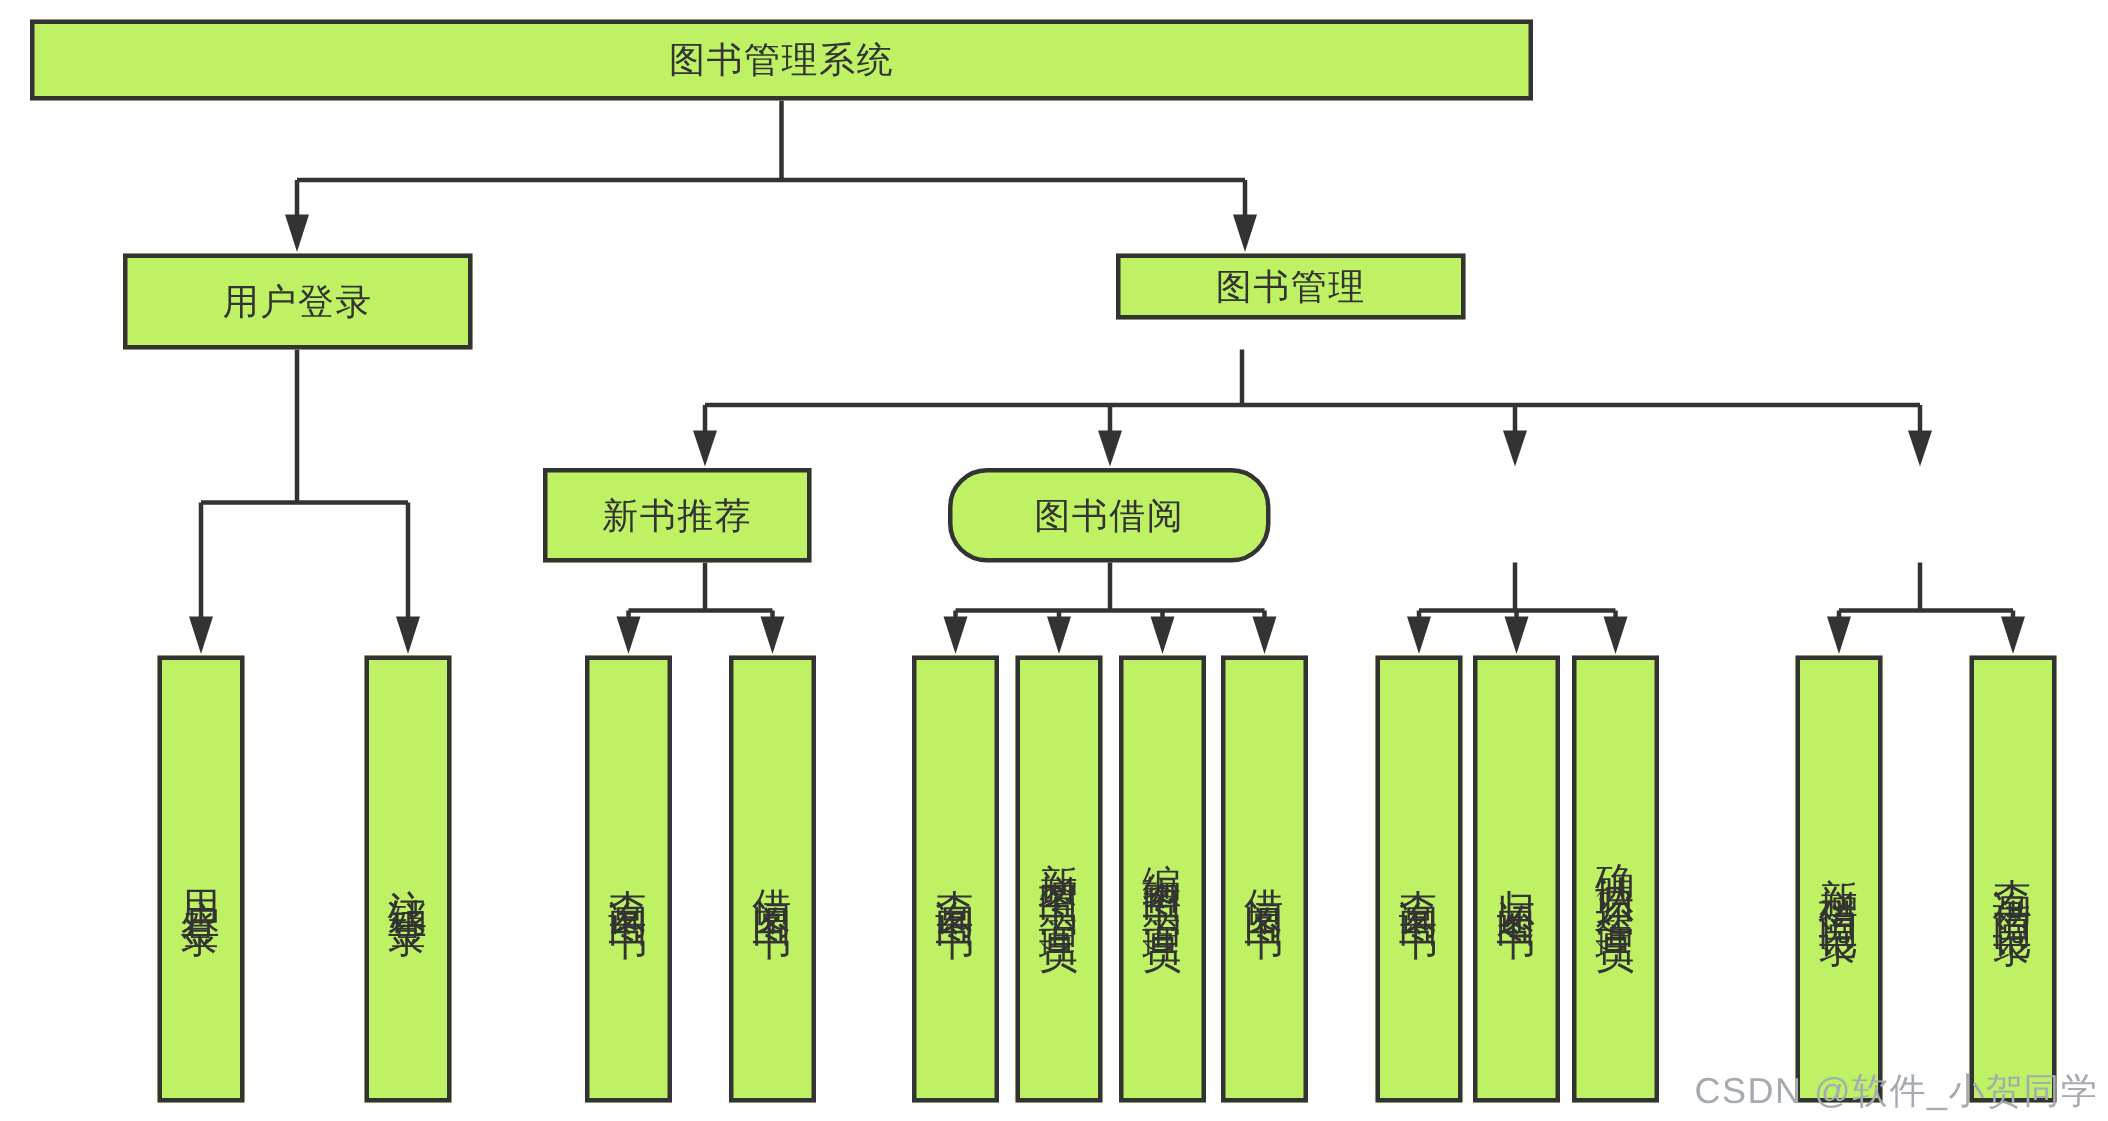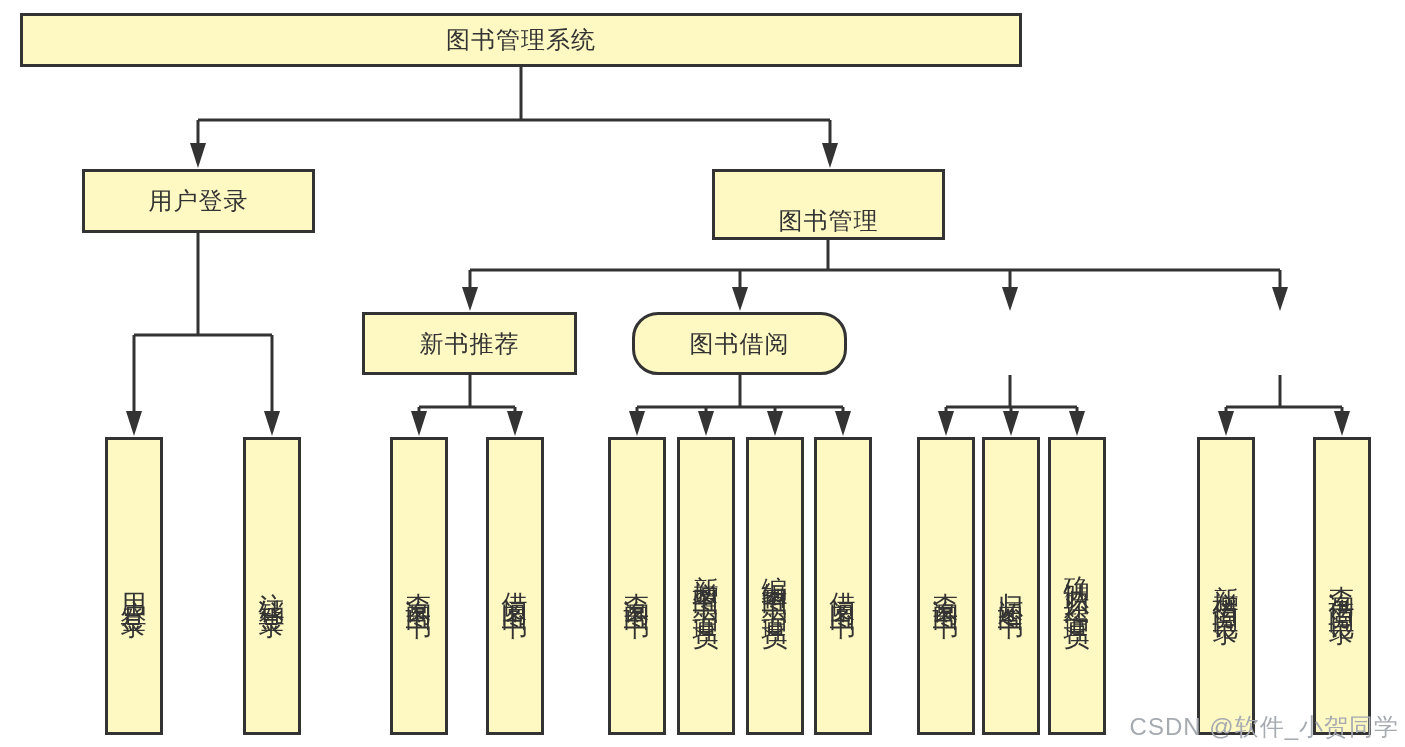--- a/index.html
+++ b/index.html
@@ -18,21 +18,21 @@
   #wires {
     position: absolute;
     left: 0; top: 0;
     width: 1405px;
     height: 747px;
   }
   .box {
     position: absolute;
     box-sizing: border-box;
     border: 3px solid #333333;
-    background: #fef9c3;
+    background: #bef264;
     color: #333333;
     display: flex;
     align-items: center;
     justify-content: center;
   }
   .h-box { font-size: 24px; letter-spacing: 1px; }
   .v-box { font-size: 26px; }
   .v-text {
     writing-mode: vertical-lr;
     text-orientation: mixed;
@@ -122,25 +122,25 @@
     </g>
   </svg>
 
   <div class="box h-box" style="left:20px; top:13px; width:1002px; height:54px;">
     <span>图书管理系统</span>
   </div>
 
   <div class="box h-box" style="left:82px; top:169px; width:233px; height:64px;">
     <span>用户登录</span>
   </div>
-  <div class="box h-box" style="left:712px; top:169px; width:233px; height:71px;align-items:flex-end;">
+  <div class="box h-box" style="left:744px; top:169px; width:233px; height:44px;">
     <span>图书管理</span>
   </div>
 
-  <div class="box h-box" style="left:362px; top:312px; width:215px; height:63px;">
+  <div class="box h-box" style="left:362px; top:312px; width:179px; height:63px;">
     <span>新书推荐</span>
   </div>
   <div class="box h-box" style="left:632px; top:312px; width:215px; height:63px;border-radius:26px;">
     <span>图书借阅</span>
   </div>
 
   <div class="box v-box" style="left:105px; top:437px; width:58px; height:298px;">
     <span class="v-text">用户登录</span>
   </div>
   <div class="box v-box" style="left:243px; top:437px; width:58px; height:298px;">

